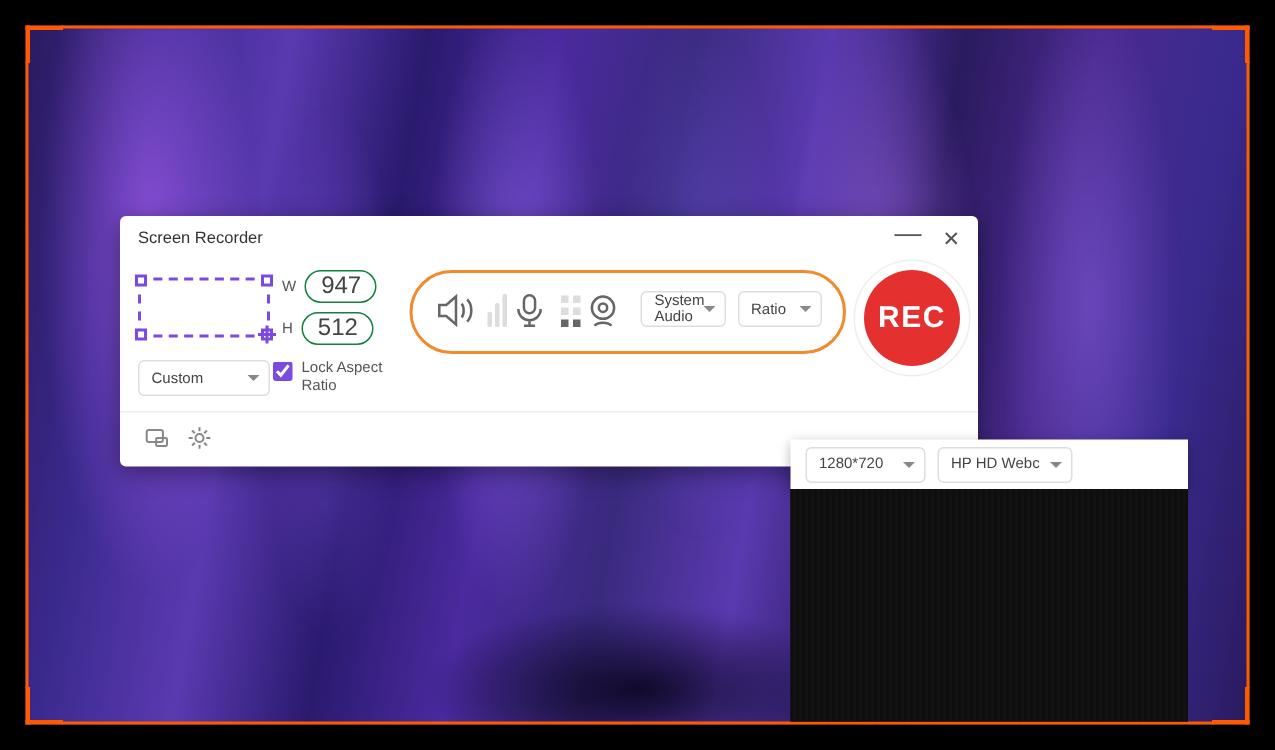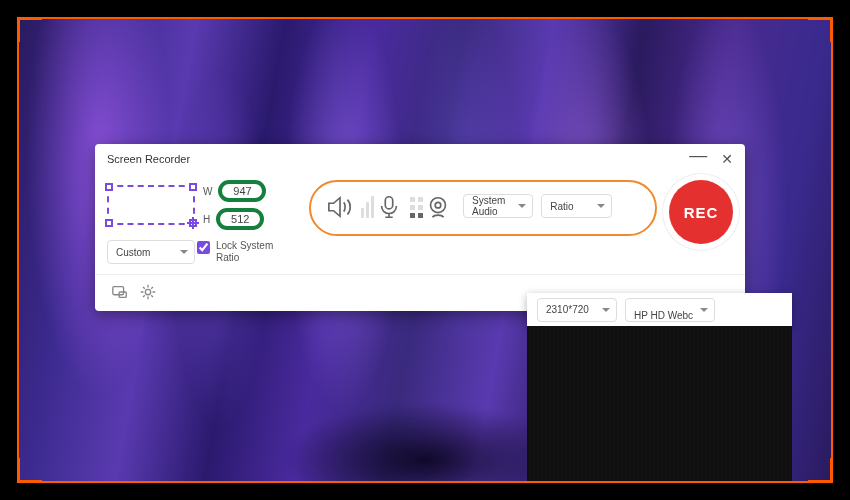--- a/index.html
+++ b/index.html
@@ -35,22 +35,22 @@
 .frame-corner.br { bottom: 17px; right: 17px; border-left: none; border-top: none; }
 .frame-edge { position: absolute; background: #ff5a00; }
 .frame-edge.top { top: 17px; left: 41px; right: 41px; height: 2px; }
 .frame-edge.bottom { bottom: 17px; left: 41px; right: 41px; height: 2px; }
 .frame-edge.left { left: 17px; top: 41px; bottom: 41px; width: 2px; }
 .frame-edge.right { right: 17px; top: 41px; bottom: 41px; width: 2px; }
 
 
 .panel {
   position: absolute;
-  top: 144px; left: 95px;
-  width: 650px;
+  top: 144px; left: 80px;
+  width: 572px;
   background: #fff;
   border-radius: 4px;
   box-shadow: 0 4px 16px rgba(0,0,0,0.4);
 }
 .titlebar {
   display: flex; align-items: center; justify-content: space-between;
   padding: 8px 12px 4px 12px;
   font-size: 11px; color: #333;
 }
 .title-controls { display: flex; gap: 14px; }
@@ -79,22 +79,22 @@
 .capture-preview .cross::before, .capture-preview .cross::after {
   content: ""; position: absolute; background: #7b4ae0;
 }
 .capture-preview .cross::before { left: 5px; top: 0; width: 2px; height: 12px; }
 .capture-preview .cross::after  { top: 5px; left: 0; height: 2px; width: 12px; }
 
 .dim-inputs { display: flex; flex-direction: column; gap: 6px; }
 .dim-input-row { display: flex; gap: 6px; align-items: center; font-size: 10px; color: #555; }
 .pill-input {
   width: 48px; height: 22px;
-  border: 4px solid #15803d; border-radius: 11px;
-  font-size: 11px; text-align: center; color: #444;
+  border: 1px solid #15803d; border-radius: 11px;
+  font-size: 16px; text-align: center; color: #444;
   outline: none;
 }
 
 .preset-row { display: flex; gap: 2px; align-items: flex-start; }
 .select {
   height: 24px; border: 1px solid #ddd; border-radius: 4px;
   font-size: 10px; color: #444; padding: 0 18px 0 8px;
   background: #fff; position: relative; display: inline-flex; align-items: center;
   cursor: pointer;
 }
@@ -127,21 +127,21 @@
 
 .selects-row { display: flex; justify-content: space-between; gap: 8px; }
 .select.src { flex: 1; min-width: 0; }
 
 
 .rec-col { display: flex; align-items: center; }
 .rec-btn {
   width: 64px; height: 64px; border-radius: 50%;
   background: #e53030; color: #fff;
   display: flex; align-items: center; justify-content: center;
-  font-weight: bold; font-size: 15px; letter-spacing: 1px;
+  font-weight: bold; font-size: 20px; letter-spacing: 1px;
   box-shadow: 0 0 0 6px #fff, 0 0 0 7px #eee;
   cursor: pointer; user-select: none;
 }
 
 
 .bottom-row {
   display: flex; align-items: center; gap: 10px;
   padding: 8px 12px 10px 16px;
   border-top: 1px solid #eee;
 }
@@ -152,21 +152,21 @@
 .webcam-strip {
   position: absolute;
   top: 293px; left: 527px;
   width: 265px; height: 33px;
   background: #fff;
   display: flex; align-items: center; gap: 8px;
   padding: 0 10px;
   box-shadow: 0 2px 8px rgba(0,0,0,0.3);
 }
 .select.wc1 { width: 80px; }
-.select.wc2 { width: 90px; align-items: flex-end; }
+.select.wc2 { width: 90px; }
 
 
 .webcam-preview {
   position: absolute;
   top: 326px; left: 527px;
   width: 265px; height: 155px;
   background: #111;
   background-image: repeating-linear-gradient(90deg, #0e0e0e 0, #0e0e0e 2px, #121212 2px, #121212 4px);
 }
 </style>
@@ -214,21 +214,21 @@
             <input class="pill-input" value="512" style="">
           </div>
         </div>
       </div>
       <div class="preset-row">
         <div class="select preset">
           <span>Custom</span>
         </div>
         <label class="lock-row">
           <input type="checkbox" checked="" style="">
-          <span class="lock-label">Lock System Ratio</span>
+          <span class="lock-label">Lock Aspect Ratio</span>
         </label>
       </div>
     </div>
 
     <div class="sources-wrap">
       <div class="icons-row">
         <div class="icon-slot">
           <svg class="icon-svg" viewBox="0 0 32 28">
             <path d="M4 10h5l7-6v20l-7-6H4z" fill="none" stroke="#666" stroke-width="1.8"></path>
             <path d="M20 9c2 2 2 8 0 10M24 6c4 4 4 12 0 16" fill="none" stroke="#666" stroke-width="1.8"></path>
@@ -290,20 +290,20 @@
           <circle cx="10" cy="10" r="3" fill="none" stroke="#888" stroke-width="1.5"></circle>
           <path d="M10 2v3M10 15v3M2 10h3M15 10h3M4.5 4.5l2 2M13.5 13.5l2 2M15.5 4.5l-2 2M6.5 13.5l-2 2" stroke="#888" stroke-width="1.5"></path>
         </svg>
     </span>
     <span class="bottom-sep"></span>
   </div>
 </div>
 
 <div class="webcam-strip">
   <div class="select wc1">
-    <span>2310*720</span>
+    <span>1280*720</span>
   </div>
   <div class="select wc2">
     <span>HP HD Webc</span>
   </div>
 </div>
 
 <div class="webcam-preview"></div>
 
 </body></html>

